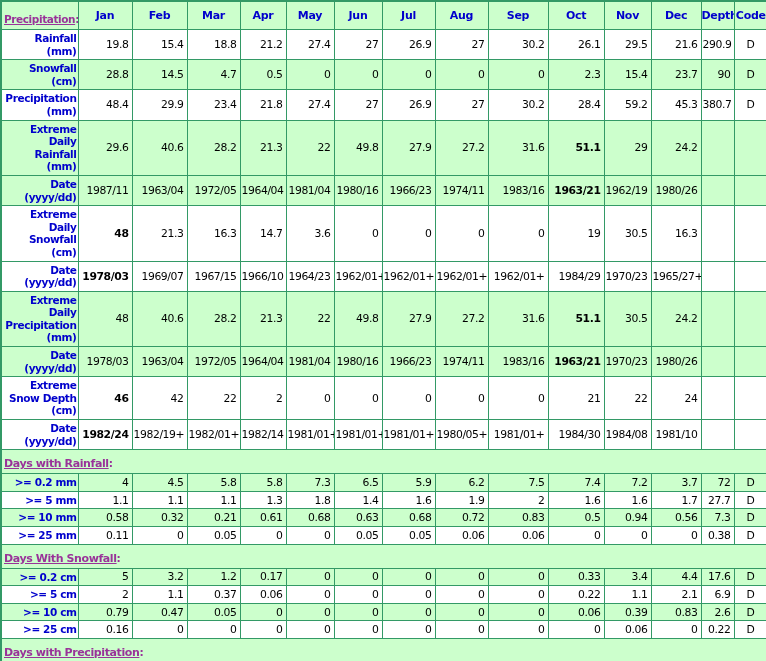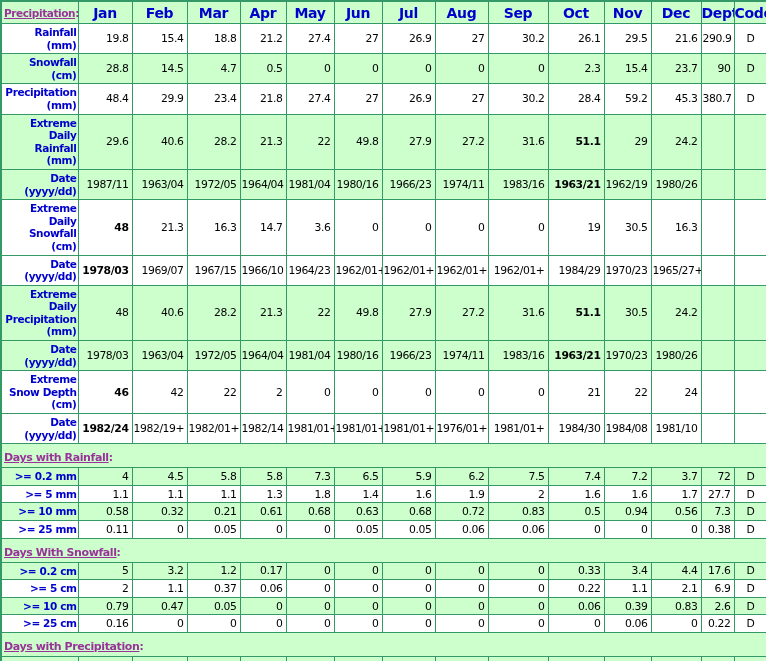--- a/index.html
+++ b/index.html
@@ -9,22 +9,22 @@
     --blue:#0000cc;
     --purple:#993399;
     --ink:#000000;
   }
   html,body{margin:0;padding:0;background:#fff;}
   body{font-family:"DejaVu Sans","Liberation Sans",sans-serif;}
   table{border-collapse:collapse;table-layout:fixed;width:766px;border:2px solid var(--border);}
   td,th{border:1px solid var(--border);overflow:hidden;vertical-align:middle;}
   tr.shaded td, tr.shaded th{background:var(--shaded);}
   tr.plain td{background:var(--plain);}
-  th.lbl{background:var(--shaded);text-align:left;padding:0 1px 2px 2px;}
-  th.mon{background:var(--shaded);color:var(--blue);font-weight:bold;font-size:14px;text-align:center;padding:0 0;letter-spacing:-0.3px;}
+  th.lbl{background:var(--shaded);text-align:left;padding:6px 1px 2px 2px;}
+  th.mon{background:var(--shaded);color:var(--blue);font-weight:bold;font-size:11px;text-align:center;padding:0 0;letter-spacing:-0.3px;}
   a.plink{color:var(--purple);font-weight:bold;font-size:10.5px;text-decoration:underline;letter-spacing:-0.4px;cursor:pointer;}
   .colon{color:var(--purple);font-weight:bold;font-size:10.5px;}
   td.rowlabel{color:var(--blue);font-weight:bold;font-size:10.5px;line-height:1.2;letter-spacing:-0.4px;white-space:pre-line;text-align:right;padding:2px 1px 2px 2px;}
   td.val{color:var(--ink);font-size:10.8px;text-align:right;padding:1px 3px 1px 1px;letter-spacing:-0.4px;white-space:nowrap;}
   td.val.b{font-weight:bold;text-align:right;}
   td.code{color:var(--ink);font-size:10.8px;text-align:center;padding:1px 1px;}
   td.section{padding:2px 1px 2px 2px;}
   td.section a.plink{font-size:11px;}
 </style>
 </head>
@@ -257,21 +257,21 @@
       <tr class="plain">
         <td class="rowlabel">Date
 (yyyy/dd)</td>
         <td class="val b">1982/24</td>
         <td class="val">1982/19+</td>
         <td class="val">1982/01+</td>
         <td class="val">1982/14</td>
         <td class="val">1981/01+</td>
         <td class="val">1981/01+</td>
         <td class="val">1981/01+</td>
-        <td class="val">1976/01+</td>
+        <td class="val">1980/05+</td>
         <td class="val">1981/01+</td>
         <td class="val">1984/30</td>
         <td class="val">1984/08</td>
         <td class="val">1981/10</td>
         <td class="val"></td>
         <td class="code"></td>
       </tr>
       <tr class="shaded">
         <td colspan="15" class="section"><a class="plink">Days with Rainfall</a><span class="colon">:</span></td>
       </tr>

